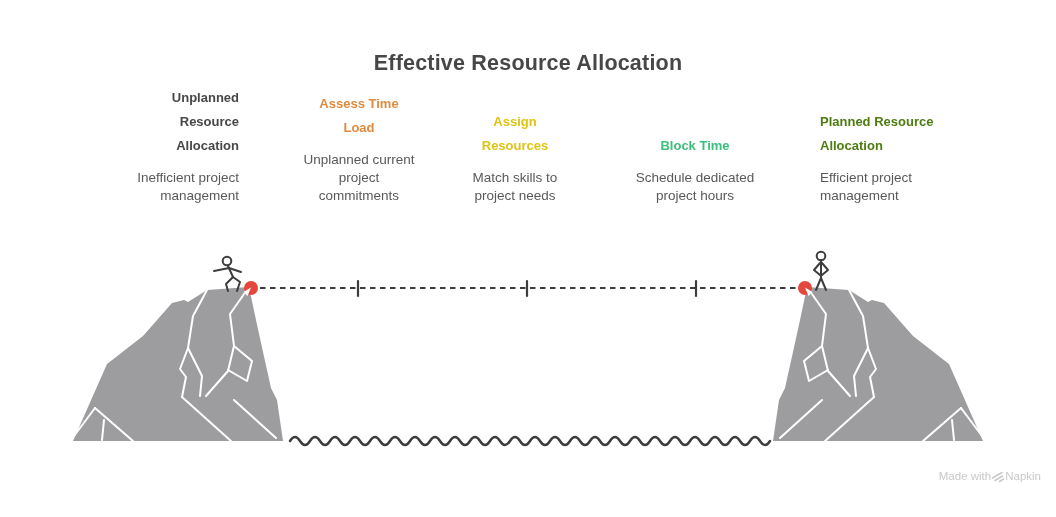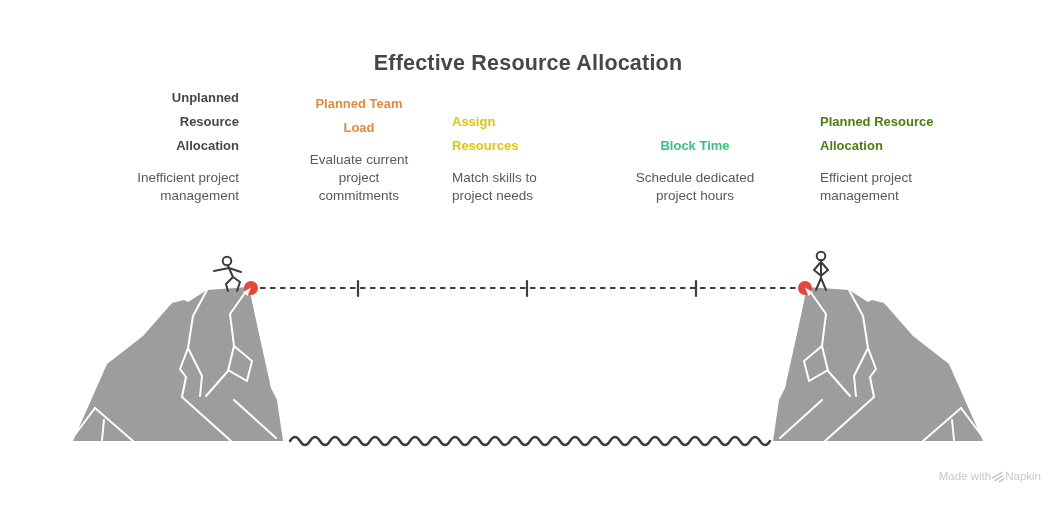--- a/index.html
+++ b/index.html
@@ -23,21 +23,21 @@
   .rope  { stroke:var(--line-dark,#3d3d3d); stroke-width:2.2; stroke-dasharray:5.5 4.5; fill:none; }
   .tick  { stroke:var(--line-dark,#3d3d3d); stroke-width:2.2; fill:none; stroke-linecap:round; }
   .dot   { fill:var(--accent-red,#e4483d); }
   .dot-notch { fill:#ffffff; }
   .figure { stroke:var(--line-dark,#3d3d3d); stroke-width:2; fill:none; stroke-linecap:round; stroke-linejoin:round; }
   .figure circle { fill:#ffffff; }
   .water { stroke:var(--line-dark,#3d3d3d); stroke-width:2.4; fill:none; stroke-linecap:round; }
   .col { position:absolute; bottom:291px; }
   .col-1 { right:817px; width:200px; text-align:right; }
   .col-2 { left:284px; width:150px; text-align:center; }
-  .col-3 { left:452px; width:150px; text-align:left; }
+  .col-3 { left:440px; width:150px; text-align:center; }
   .col-4 { left:600px; width:190px; text-align:center; }
   .col-5 { left:820px; width:200px; text-align:left; }
   .step-heading {
     font-size:13px; line-height:24px; font-weight:700;
     white-space:pre-line; color:var(--title-text,#474747);
   }
   .step-desc {
     margin-top:11px; font-size:13.5px; line-height:18px;
     color:var(--body-text,#595959); white-space:pre-line;
   }
@@ -111,23 +111,23 @@
 
   <div class="col col-1">
     <div class="step-heading" style="color: rgb(71, 71, 71);">Unplanned
 Resource
 Allocation</div>
     <div class="step-desc">Inefficient project
 management</div>
   </div>
 
   <div class="col col-2">
-    <div class="step-heading" style="color: rgb(223, 138, 61);">Planned Team
+    <div class="step-heading" style="color: rgb(223, 138, 61);">Assess Time
 Load</div>
-    <div class="step-desc">Evaluate current
+    <div class="step-desc">Unplanned current
 project
 commitments</div>
   </div>
 
   <div class="col col-3">
     <div class="step-heading" style="color: rgb(223, 196, 20);">Assign
 Resources</div>
     <div class="step-desc">Match skills to
 project needs</div>
   </div>

